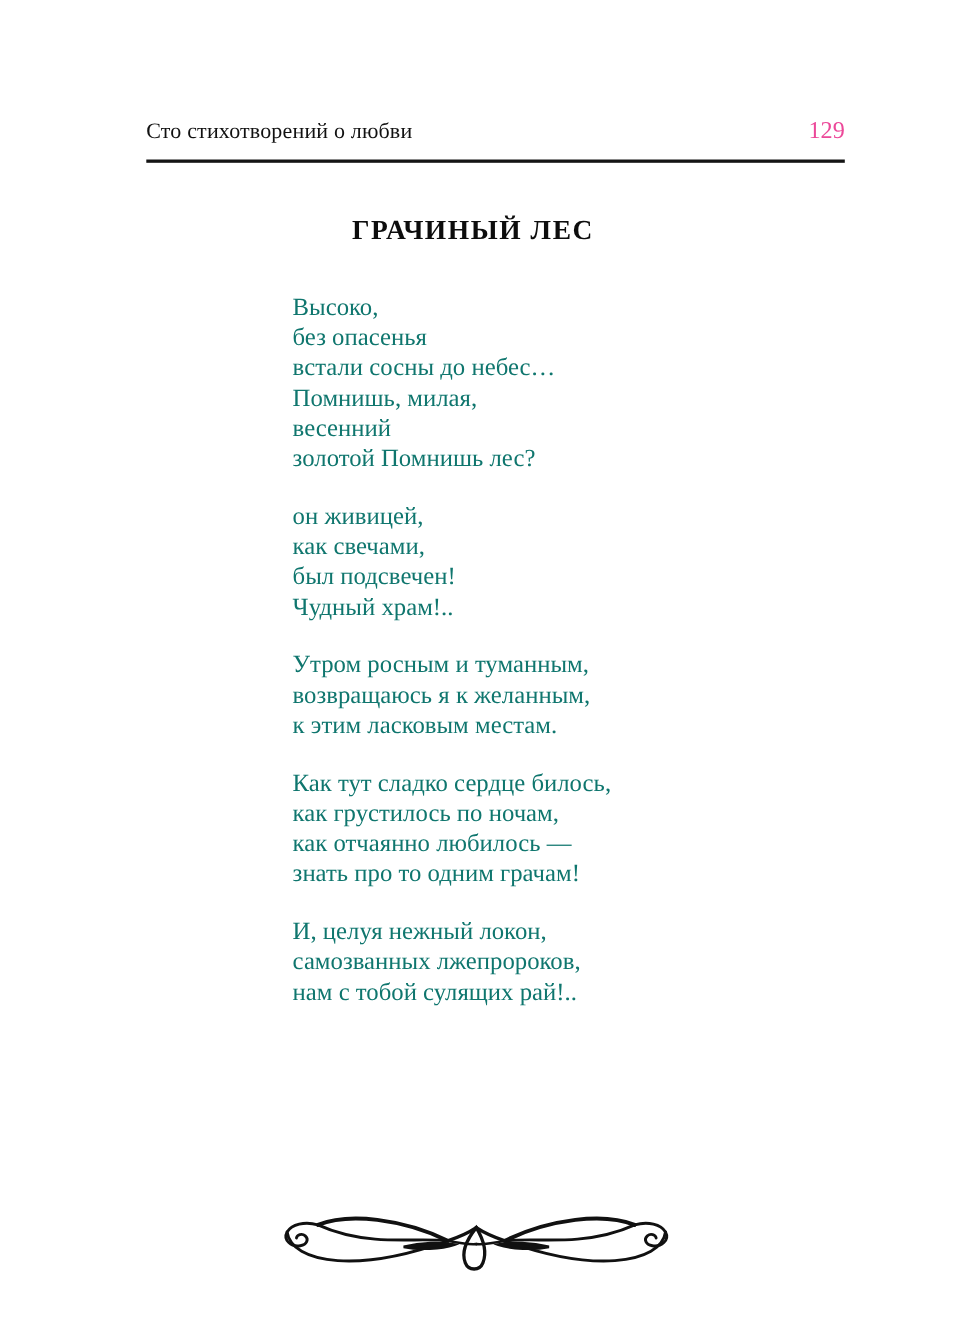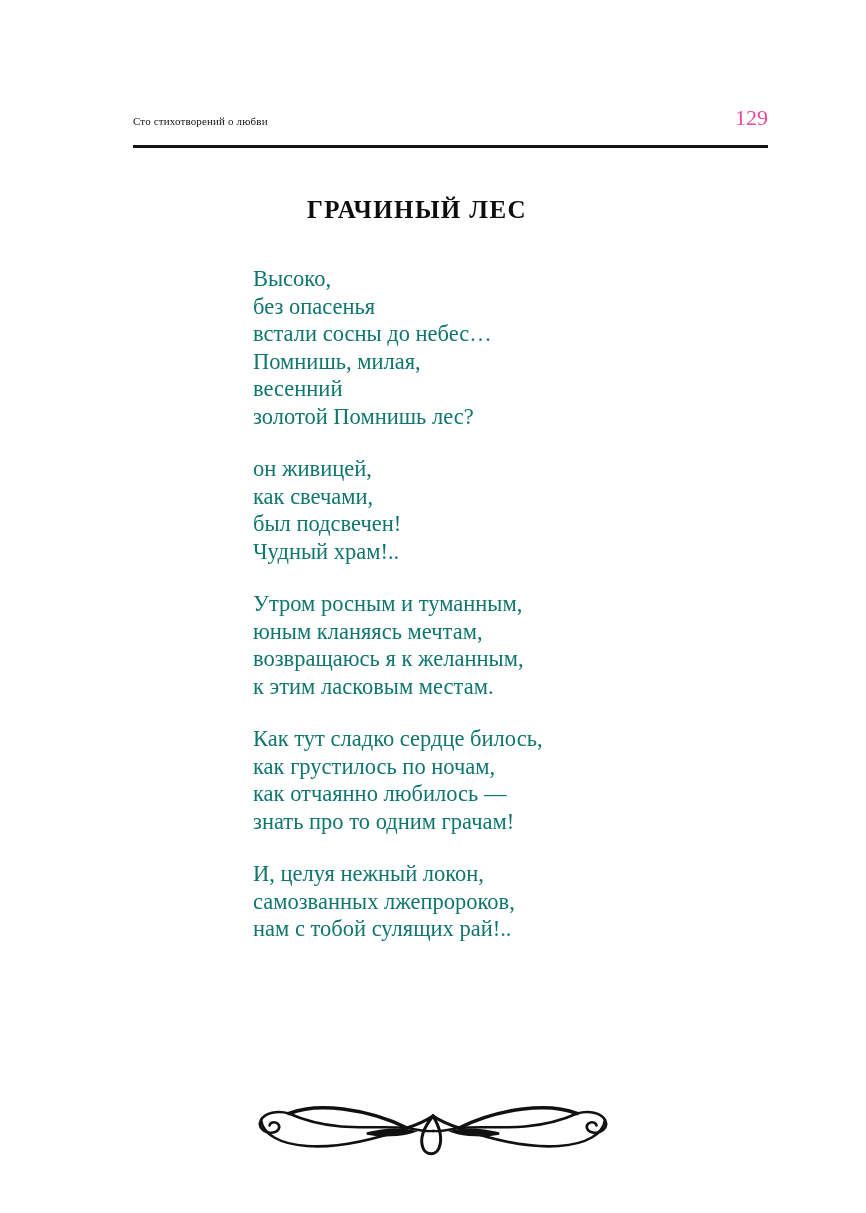--- a/index.html
+++ b/index.html
@@ -29,21 +29,21 @@
     left: 133px;
     top: 107px;
     width: 635px;
     display: flex;
     align-items: baseline;
     justify-content: space-between;
   }
 
   .running-head-title {
     font-family: "Liberation Serif", "DejaVu Serif", serif;
-    font-size: 11px;
+    font-size: 20px;
     line-height: 22px;
     letter-spacing: 0.15px;
     color: #111111;
     white-space: nowrap;
   }
 
   .running-head-folio {
     font-family: "Liberation Serif", "DejaVu Serif", serif;
     font-size: 22px;
     line-height: 22px;
@@ -56,21 +56,21 @@
     left: 133px;
     top: 145px;
     width: 635px;
     height: 3px;
     background: #141414;
   }
 
   
   .poem {
     position: absolute;
-    left: 0;
+    left: 13px;
     top: 196px;
     width: 826px;
   }
 
   .poem-title {
     font-family: "Liberation Serif", "DejaVu Serif", serif;
     font-size: 25px;
     font-weight: bold;
     letter-spacing: 1.4px;
     text-align: center;
@@ -142,21 +142,20 @@
 
       <div class="stanza">
         <div class="verse-line">он живицей,</div>
         <div class="verse-line">как свечами,</div>
         <div class="verse-line">был подсвечен!</div>
         <div class="verse-line">Чудный храм!..</div>
       </div>
 
       <div class="stanza">
         <div class="verse-line">Утром росным и туманным,</div>
-        <div class="verse-line">юным кланяясь мечтам,</div>
         <div class="verse-line">возвращаюсь я к желанным,</div>
         <div class="verse-line">к этим ласковым местам.</div>
       </div>
 
       <div class="stanza">
         <div class="verse-line">Как тут сладко сердце билось,</div>
         <div class="verse-line">как грустилось по ночам,</div>
         <div class="verse-line">как отчаянно любилось —</div>
         <div class="verse-line">знать про то одним грачам!</div>
       </div>

